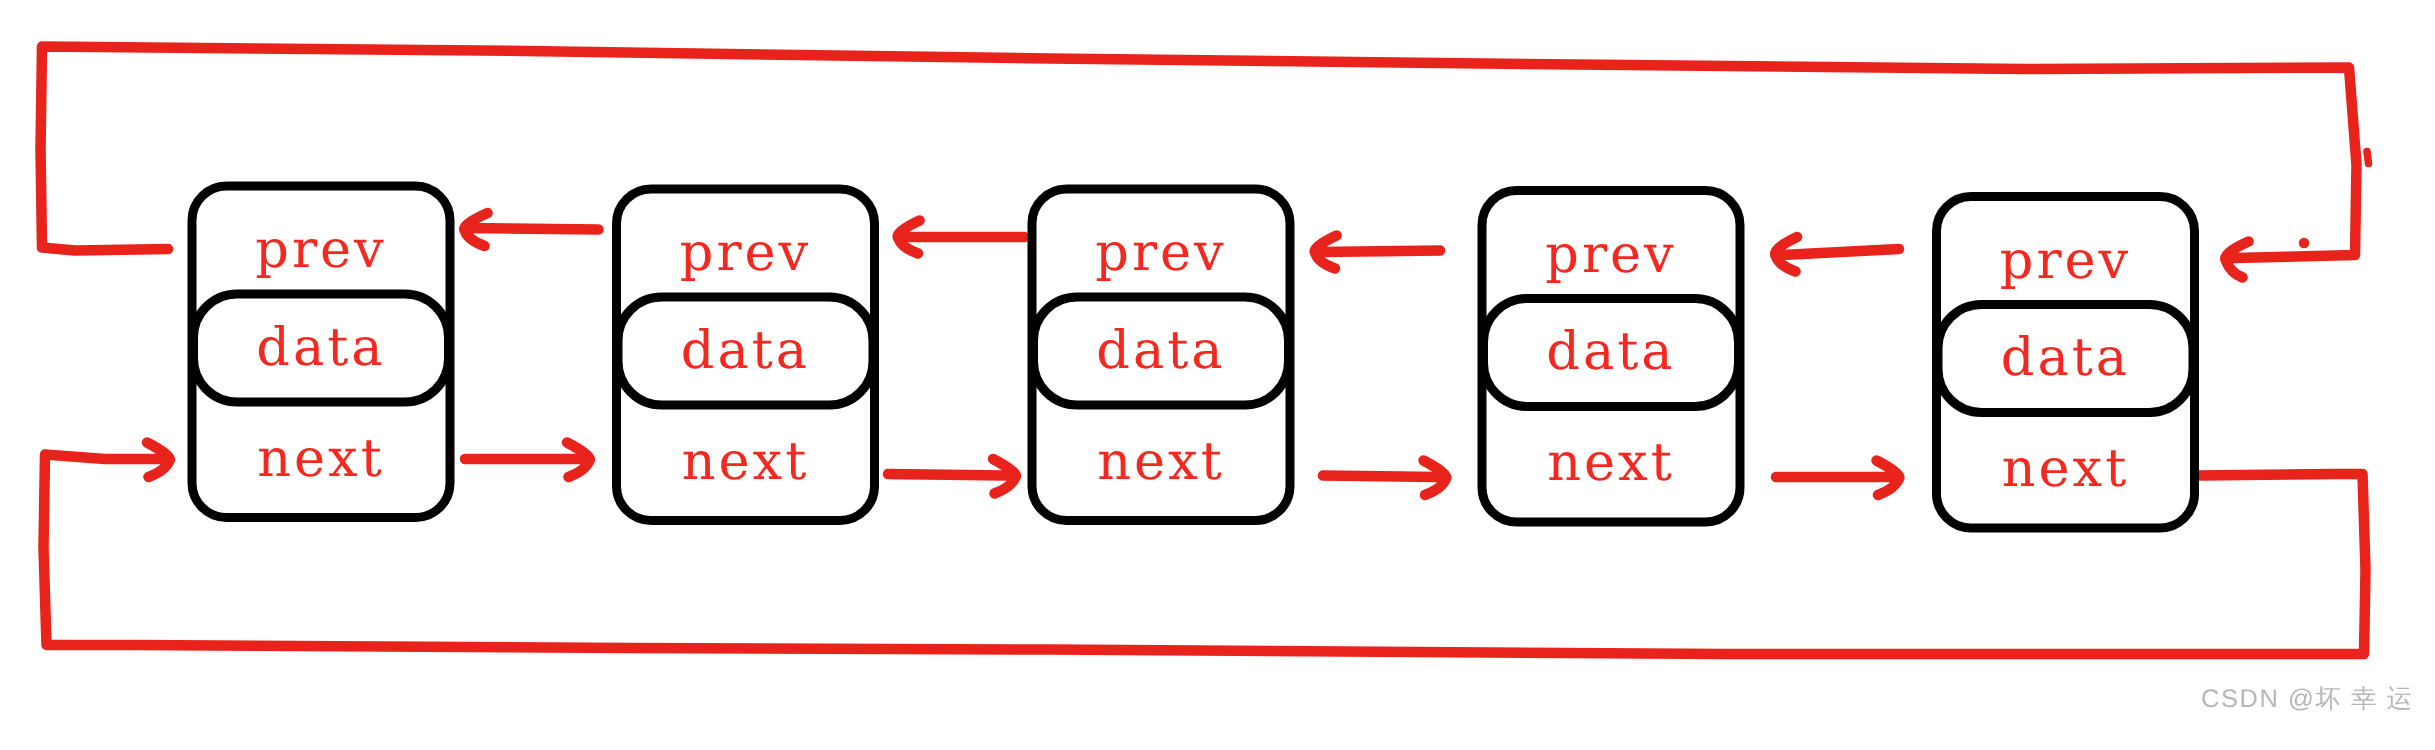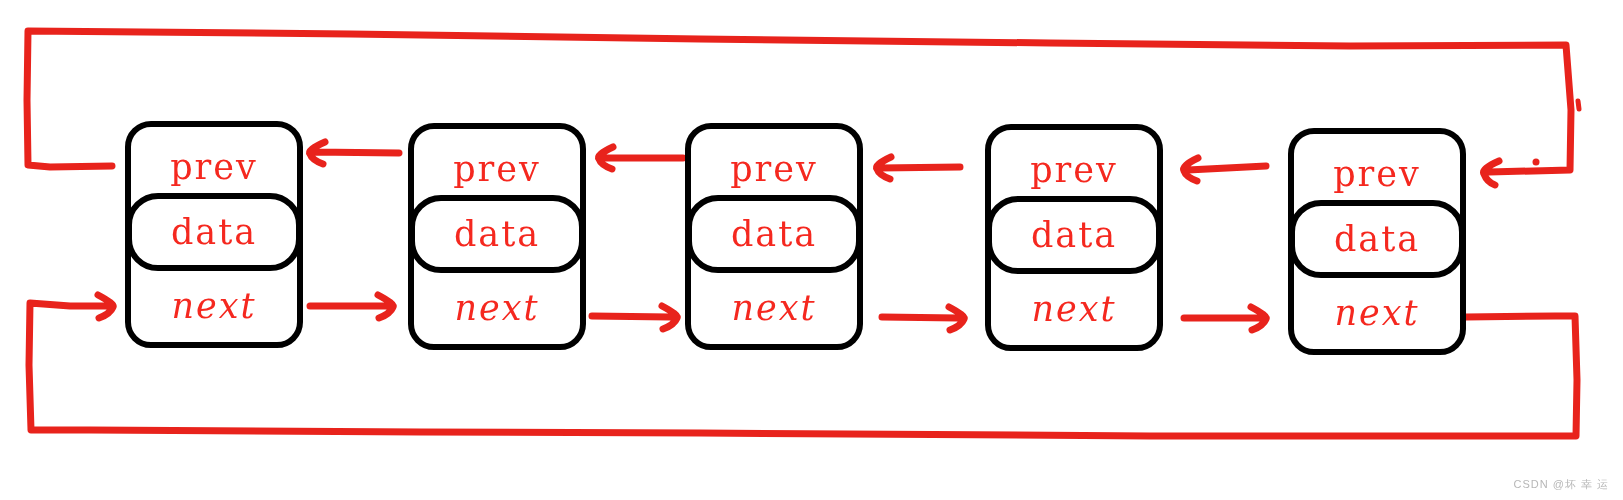--- a/index.html
+++ b/index.html
@@ -35,33 +35,33 @@
     display:flex;align-items:center;justify-content:center;
   }
   .cell.prev{top:0;height:80px;}
   .cell.data{
     top:66px;height:78px;left:-5px;right:-5px;
     border:6px solid var(--box);
     border-radius:32px;
     background:var(--bg);
     box-sizing:border-box;
   }
-  .cell.next{top:144px;bottom:0;font-style:italic;}
+  .cell.next{top:144px;bottom:0;}
   .cell span{
     color:var(--label);
     font-size:35px;
     letter-spacing:2px;
     line-height:1;
     user-select:none;
   }
   .watermark{
     position:absolute;
-    top:477px;right:14px;
+    top:454px;right:14px;
     font-family:"Liberation Sans", sans-serif;
-    font-size:11px;
+    font-size:17px;
     letter-spacing:1px;
     color:var(--wm);
     user-select:none;
   }
 </style>
 </head>
 <body>
 
 <div class="canvas">
 

